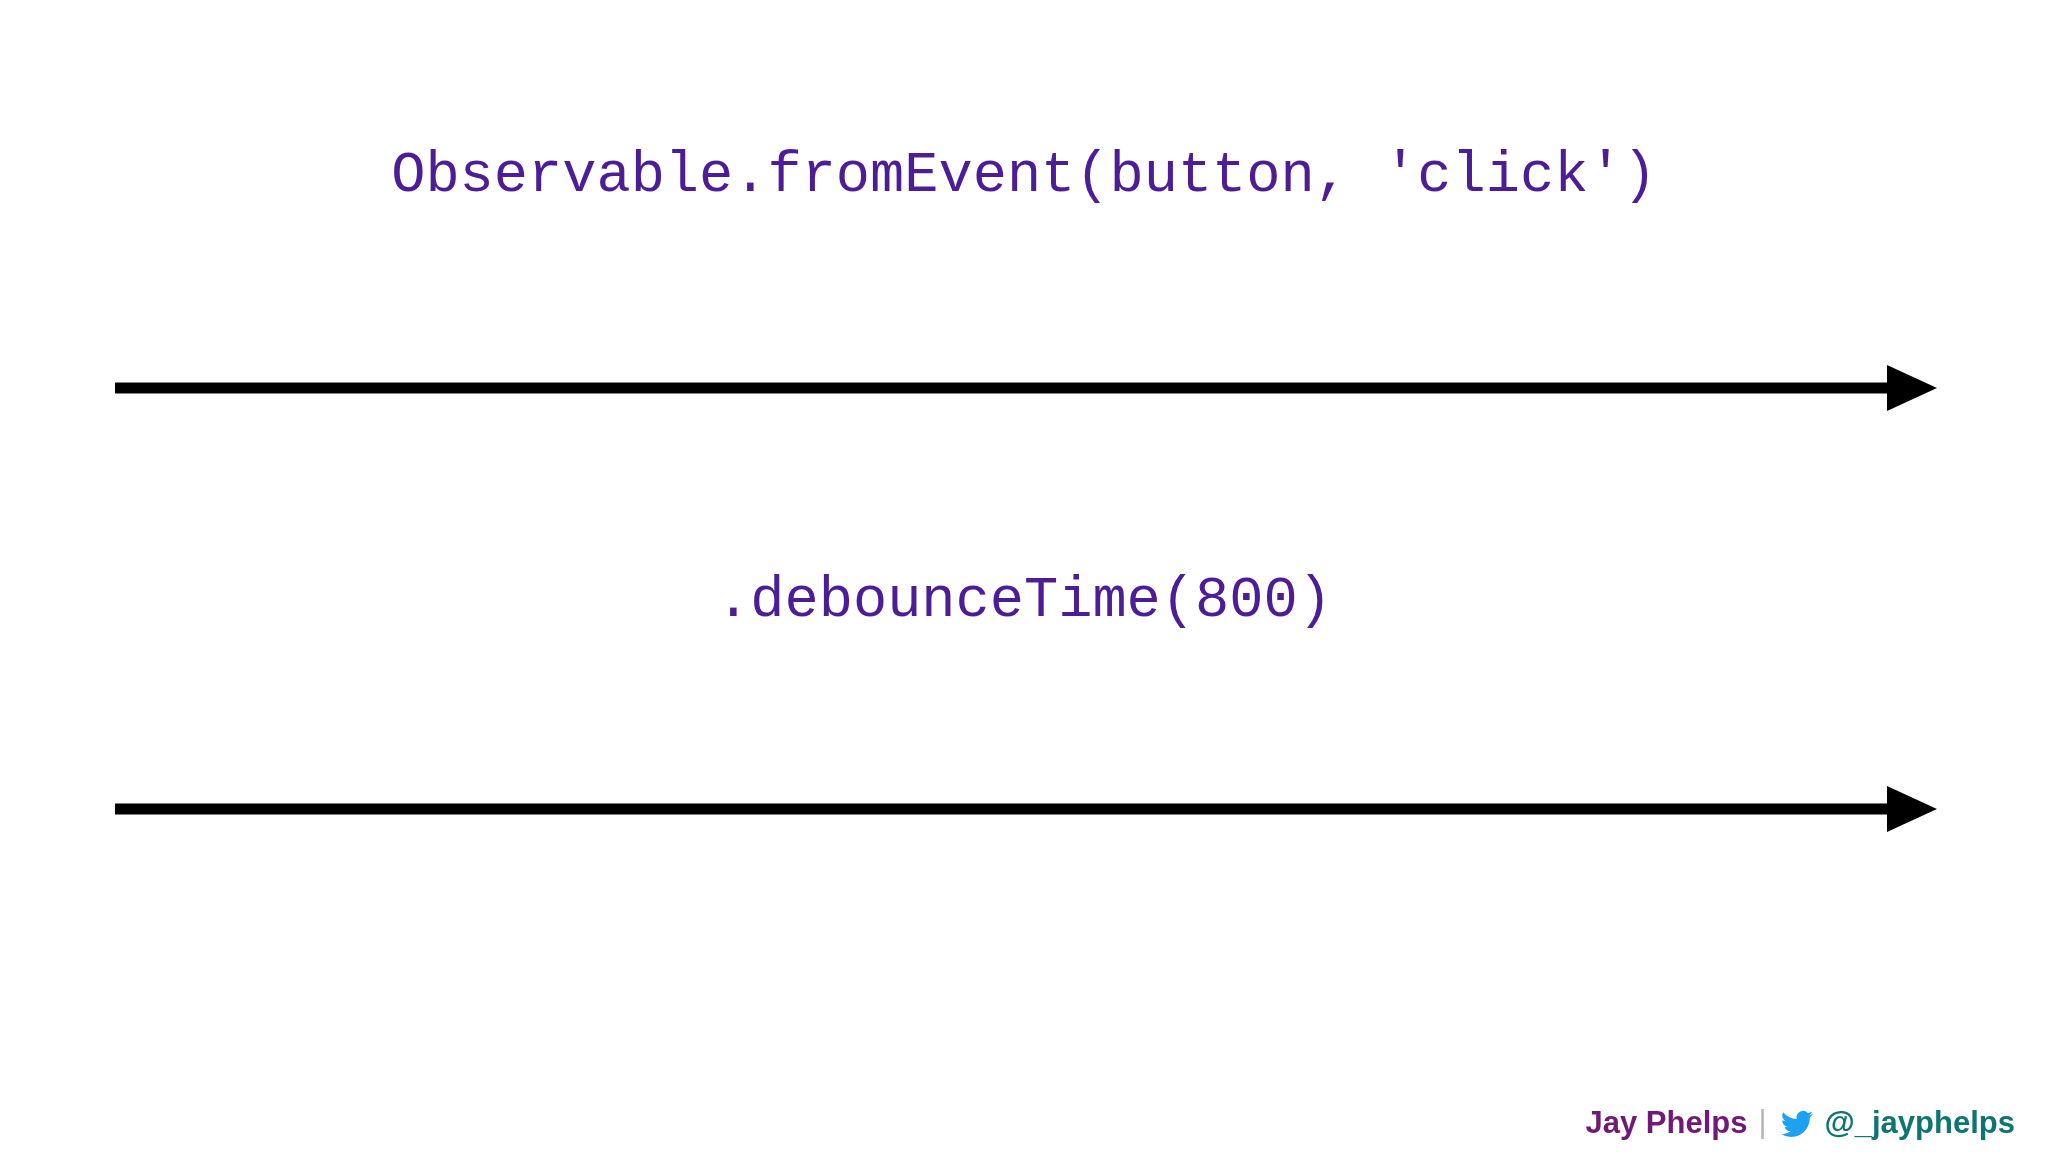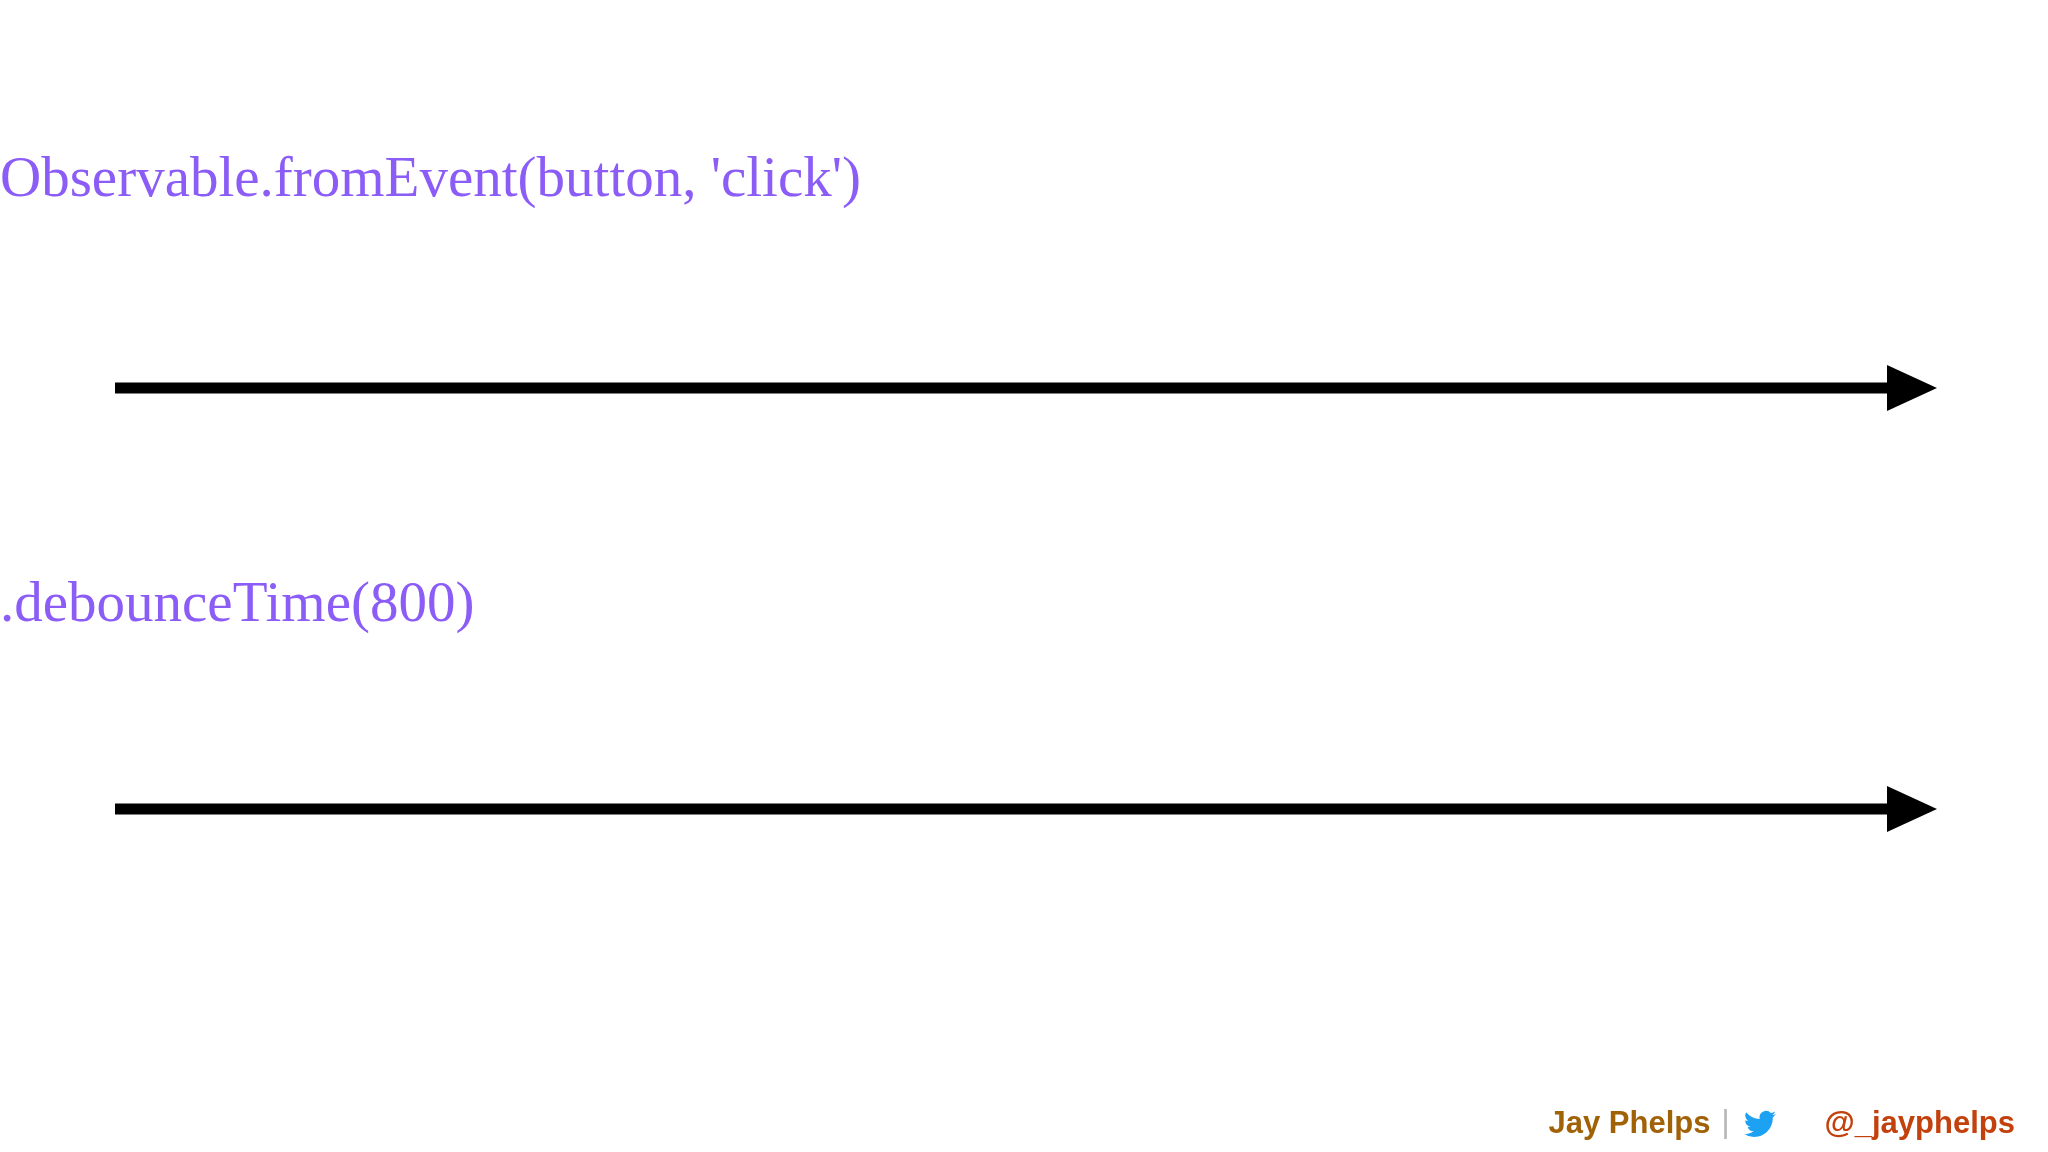--- a/index.html
+++ b/index.html
@@ -16,25 +16,26 @@
     height: 1152px;
     background: #ffffff;
     overflow: hidden;
   }
 
   
   .code-label {
     position: absolute;
     left: 0;
     width: 2048px;
-    font-family: Liberation Serif, serif;
+    text-align: center;
+    font-family: Liberation Mono, monospace;
     font-size: 57px;
     line-height: 1;
     letter-spacing: 0;
-    color: #8b5cf6;
+    color: #4c1d95;
     white-space: pre;
   }
   #source-label {
     top: 148px;
   }
   #operator-label {
     top: 573px;
   }
 
   
@@ -61,37 +62,37 @@
     bottom: 14px;
     display: flex;
     align-items: center;
     font-family: "Liberation Sans", sans-serif;
     font-size: 31px;
     font-weight: 700;
     color: #808080;
     line-height: 1;
     white-space: nowrap;
   }
-  #footer-name { color: #a16207; text-align: right; }
+  #footer-name { color: #701a75; text-align: right; }
   #footer-separator {
     color: #b5b5b5;
     font-weight: 400;
     margin: 0 11px;
     position: relative;
     top: -1px;
   }
   #twitter-bird {
     display: inline-block;
     width: 38px;
     height: 32px;
     margin-right: 9px;
     position: relative;
     top: 2px;
   }
-  #footer-handle { color: #c2410c; margin-left: 37px; }
+  #footer-handle { color: #0f766e; }
 </style>
 </head>
 <body>
 
 <div id="slide">
 
   <div class="code-label" id="source-label">Observable.fromEvent(button, 'click')</div>
 
   <div class="timeline" id="timeline-source">
     <svg viewBox="0 0 1822 48" xmlns="http://www.w3.org/2000/svg" aria-hidden="true">

